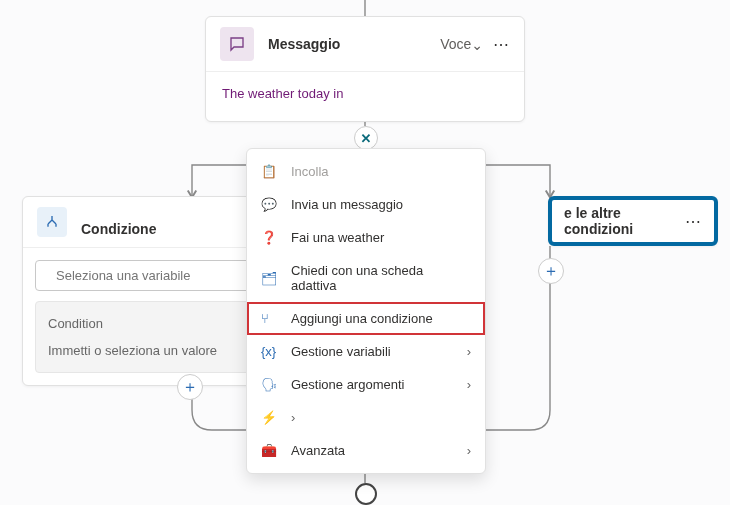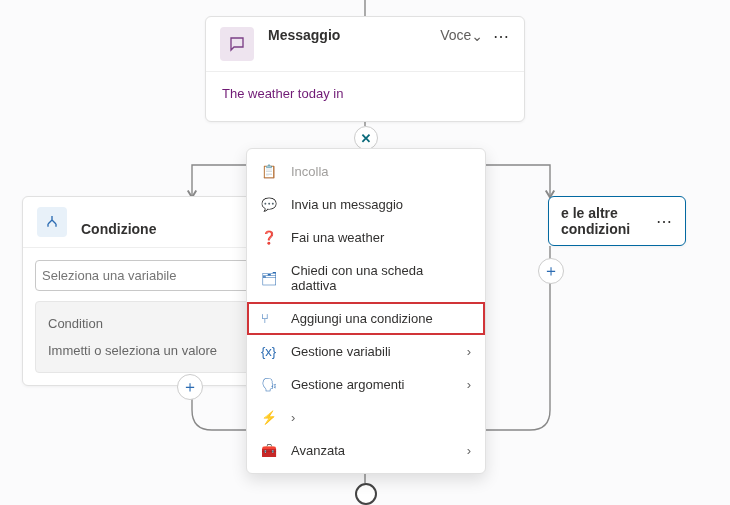--- a/index.html
+++ b/index.html
@@ -25,21 +25,21 @@
     left: 205px;
     top: 16px;
     width: 320px;
     background: #fff;
     border: 1px solid #e1e1e1;
     border-radius: 6px;
     box-shadow: 0 1px 3px rgba(0,0,0,0.05);
   }
   .node-message .header {
     display: flex;
-    align-items: flex-start;
+    align-items: center;
     padding: 10px 14px;
     border-bottom: 1px solid #eee;
   }
   .node-message .icon-box {
     width: 34px; height: 34px;
     background: #eee4ef;
     border-radius: 4px;
     display: flex; align-items: center; justify-content: center;
     margin-right: 14px;
   }
@@ -109,39 +109,39 @@
     flex: 1;
   }
   .node-condition .body {
     padding: 12px;
   }
   .cond-input {
     display: block;
     width: 100%;
     border: 1px solid #c8c8c8;
     border-radius: 4px;
-    padding: 7px 6px;
+    padding: 7px 20px;
     margin-bottom: 10px;
     font-size: 13px;
   }
   .cond-sub {
     background: #f4f4f4;
     border: 1px solid #e6e6e6;
     border-radius: 4px;
     padding: 8px 10px;
   }
   .cond-sub .row { padding: 6px 2px; color: #666; }
   .node-other {
     position: absolute;
     left: 548px;
     top: 196px;
-    width: 138px;
+    width: 170px;
     height: 50px;
     background: #fff;
-    border: 1px solid #0369a1;
+    border: 4px solid #0369a1;
     border-radius: 6px;
     box-shadow: 0 1px 3px rgba(0,0,0,0.05);
     display: flex;
     align-items: center;
     padding: 10px 12px;
   }
   .node-other .title {
     font-weight: 600;
     font-size: 14px;
     flex: 1;

